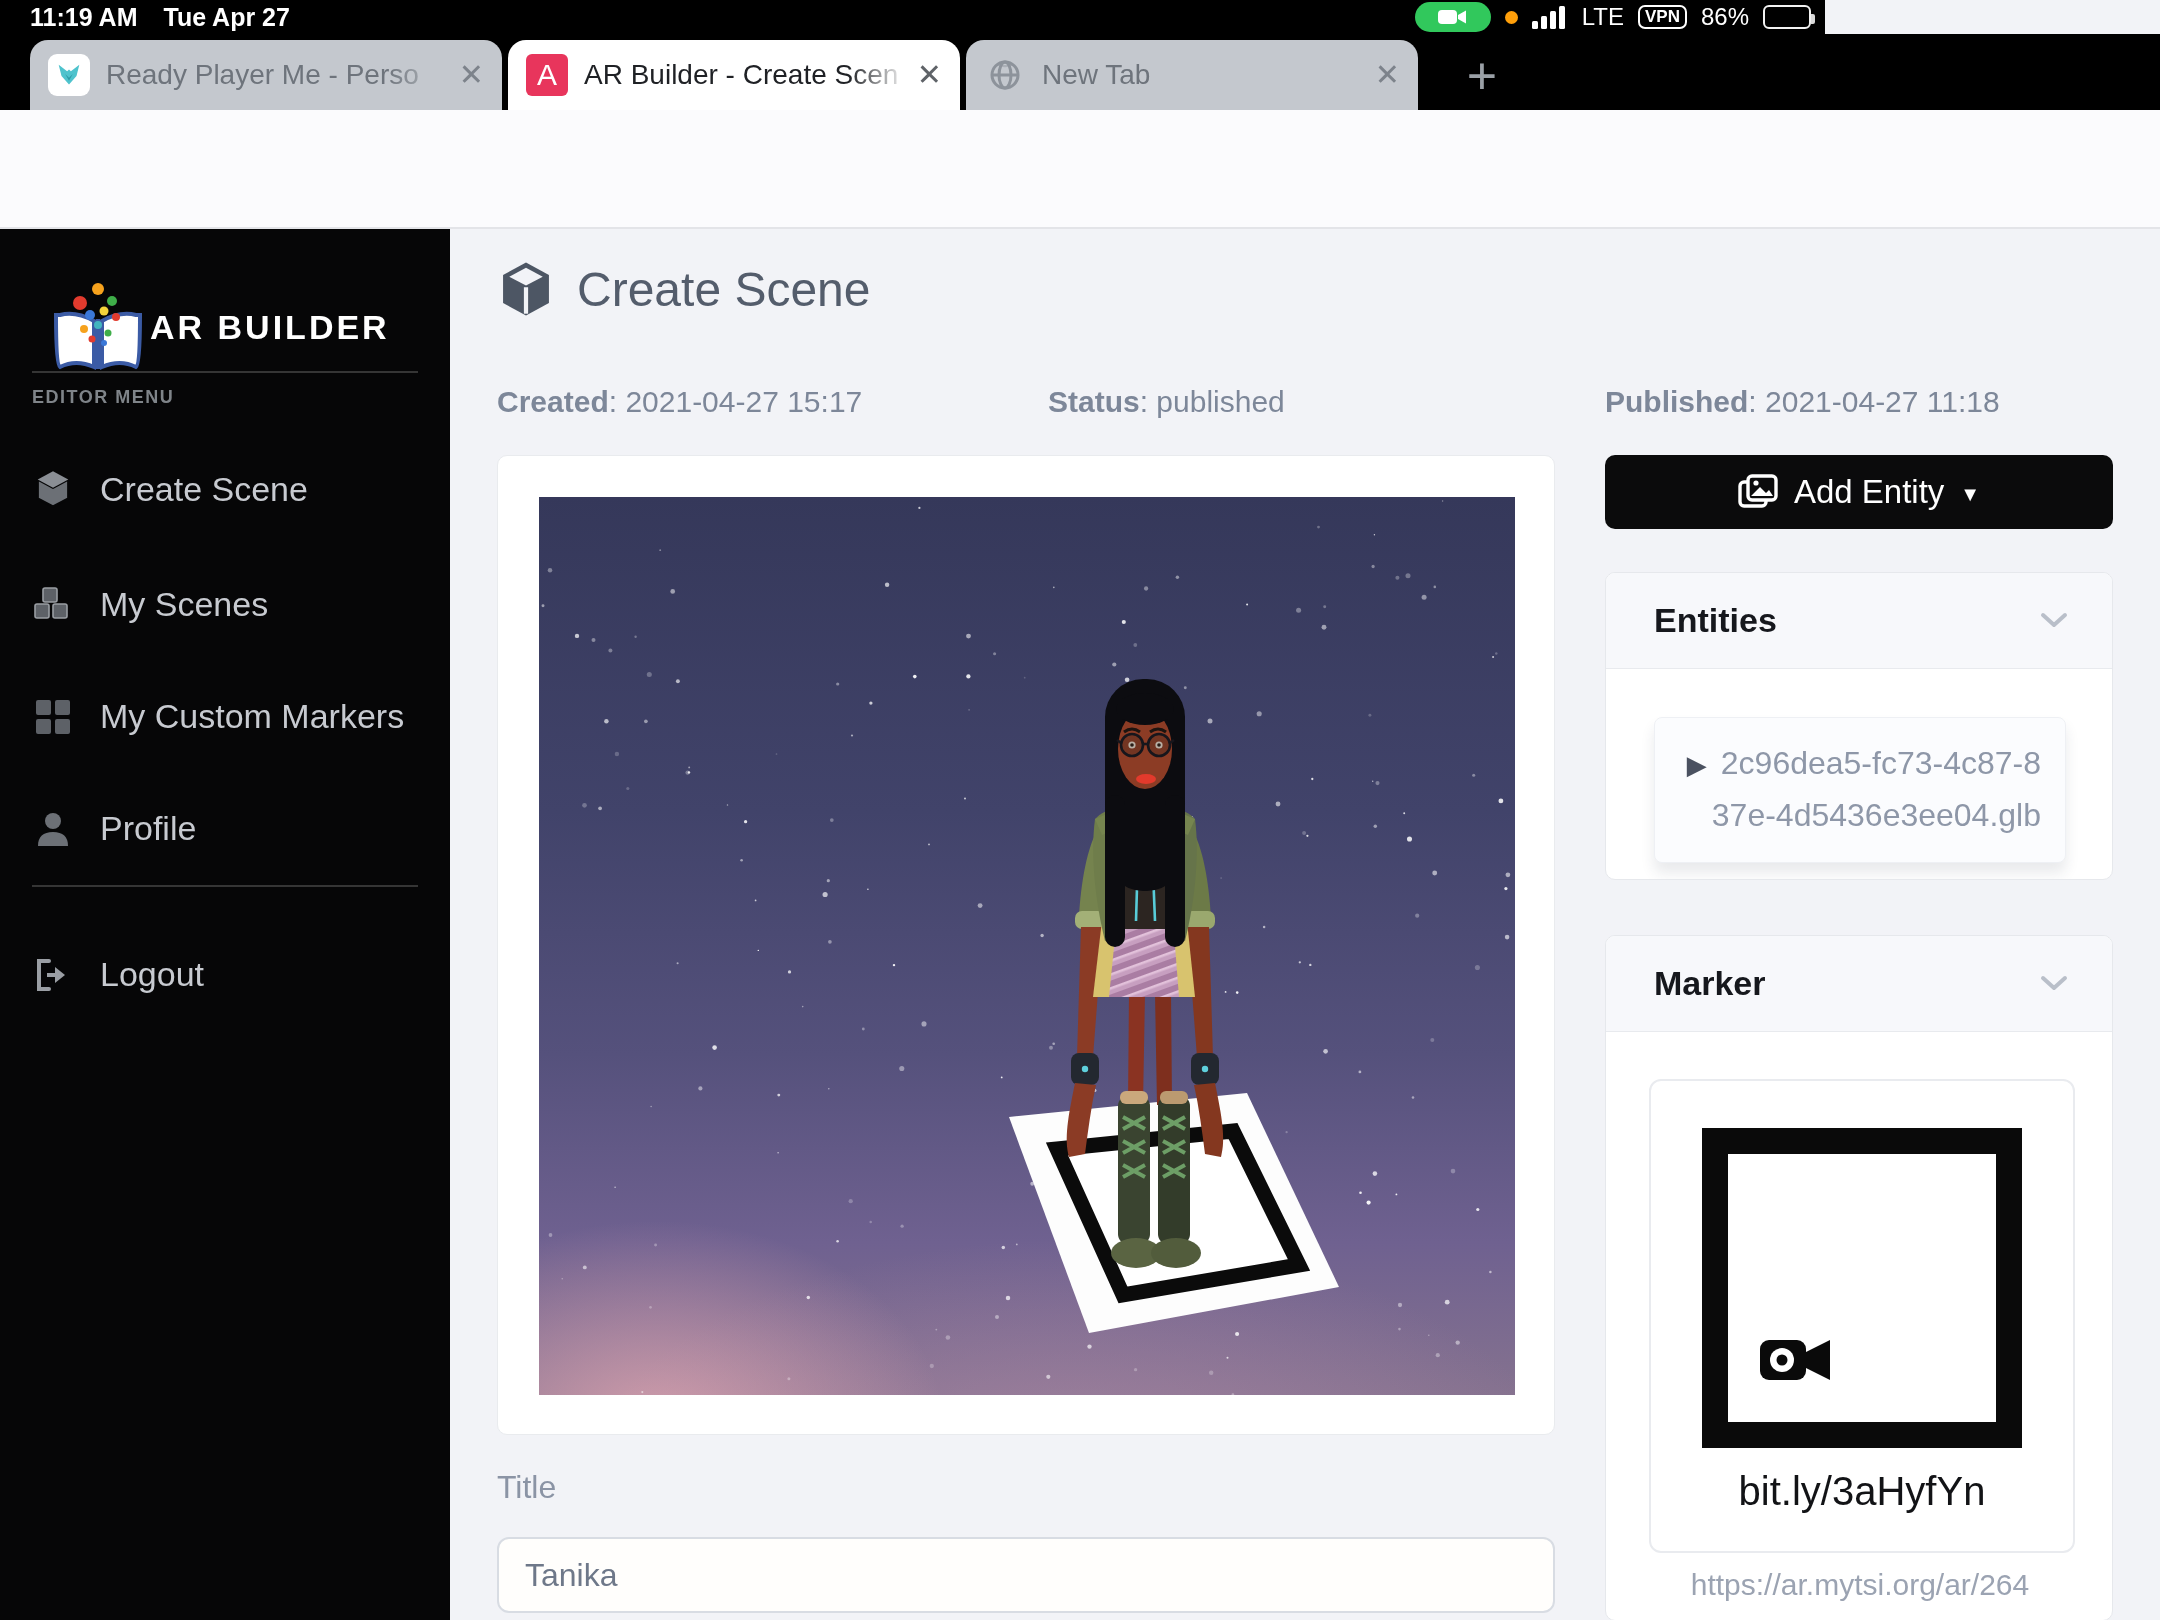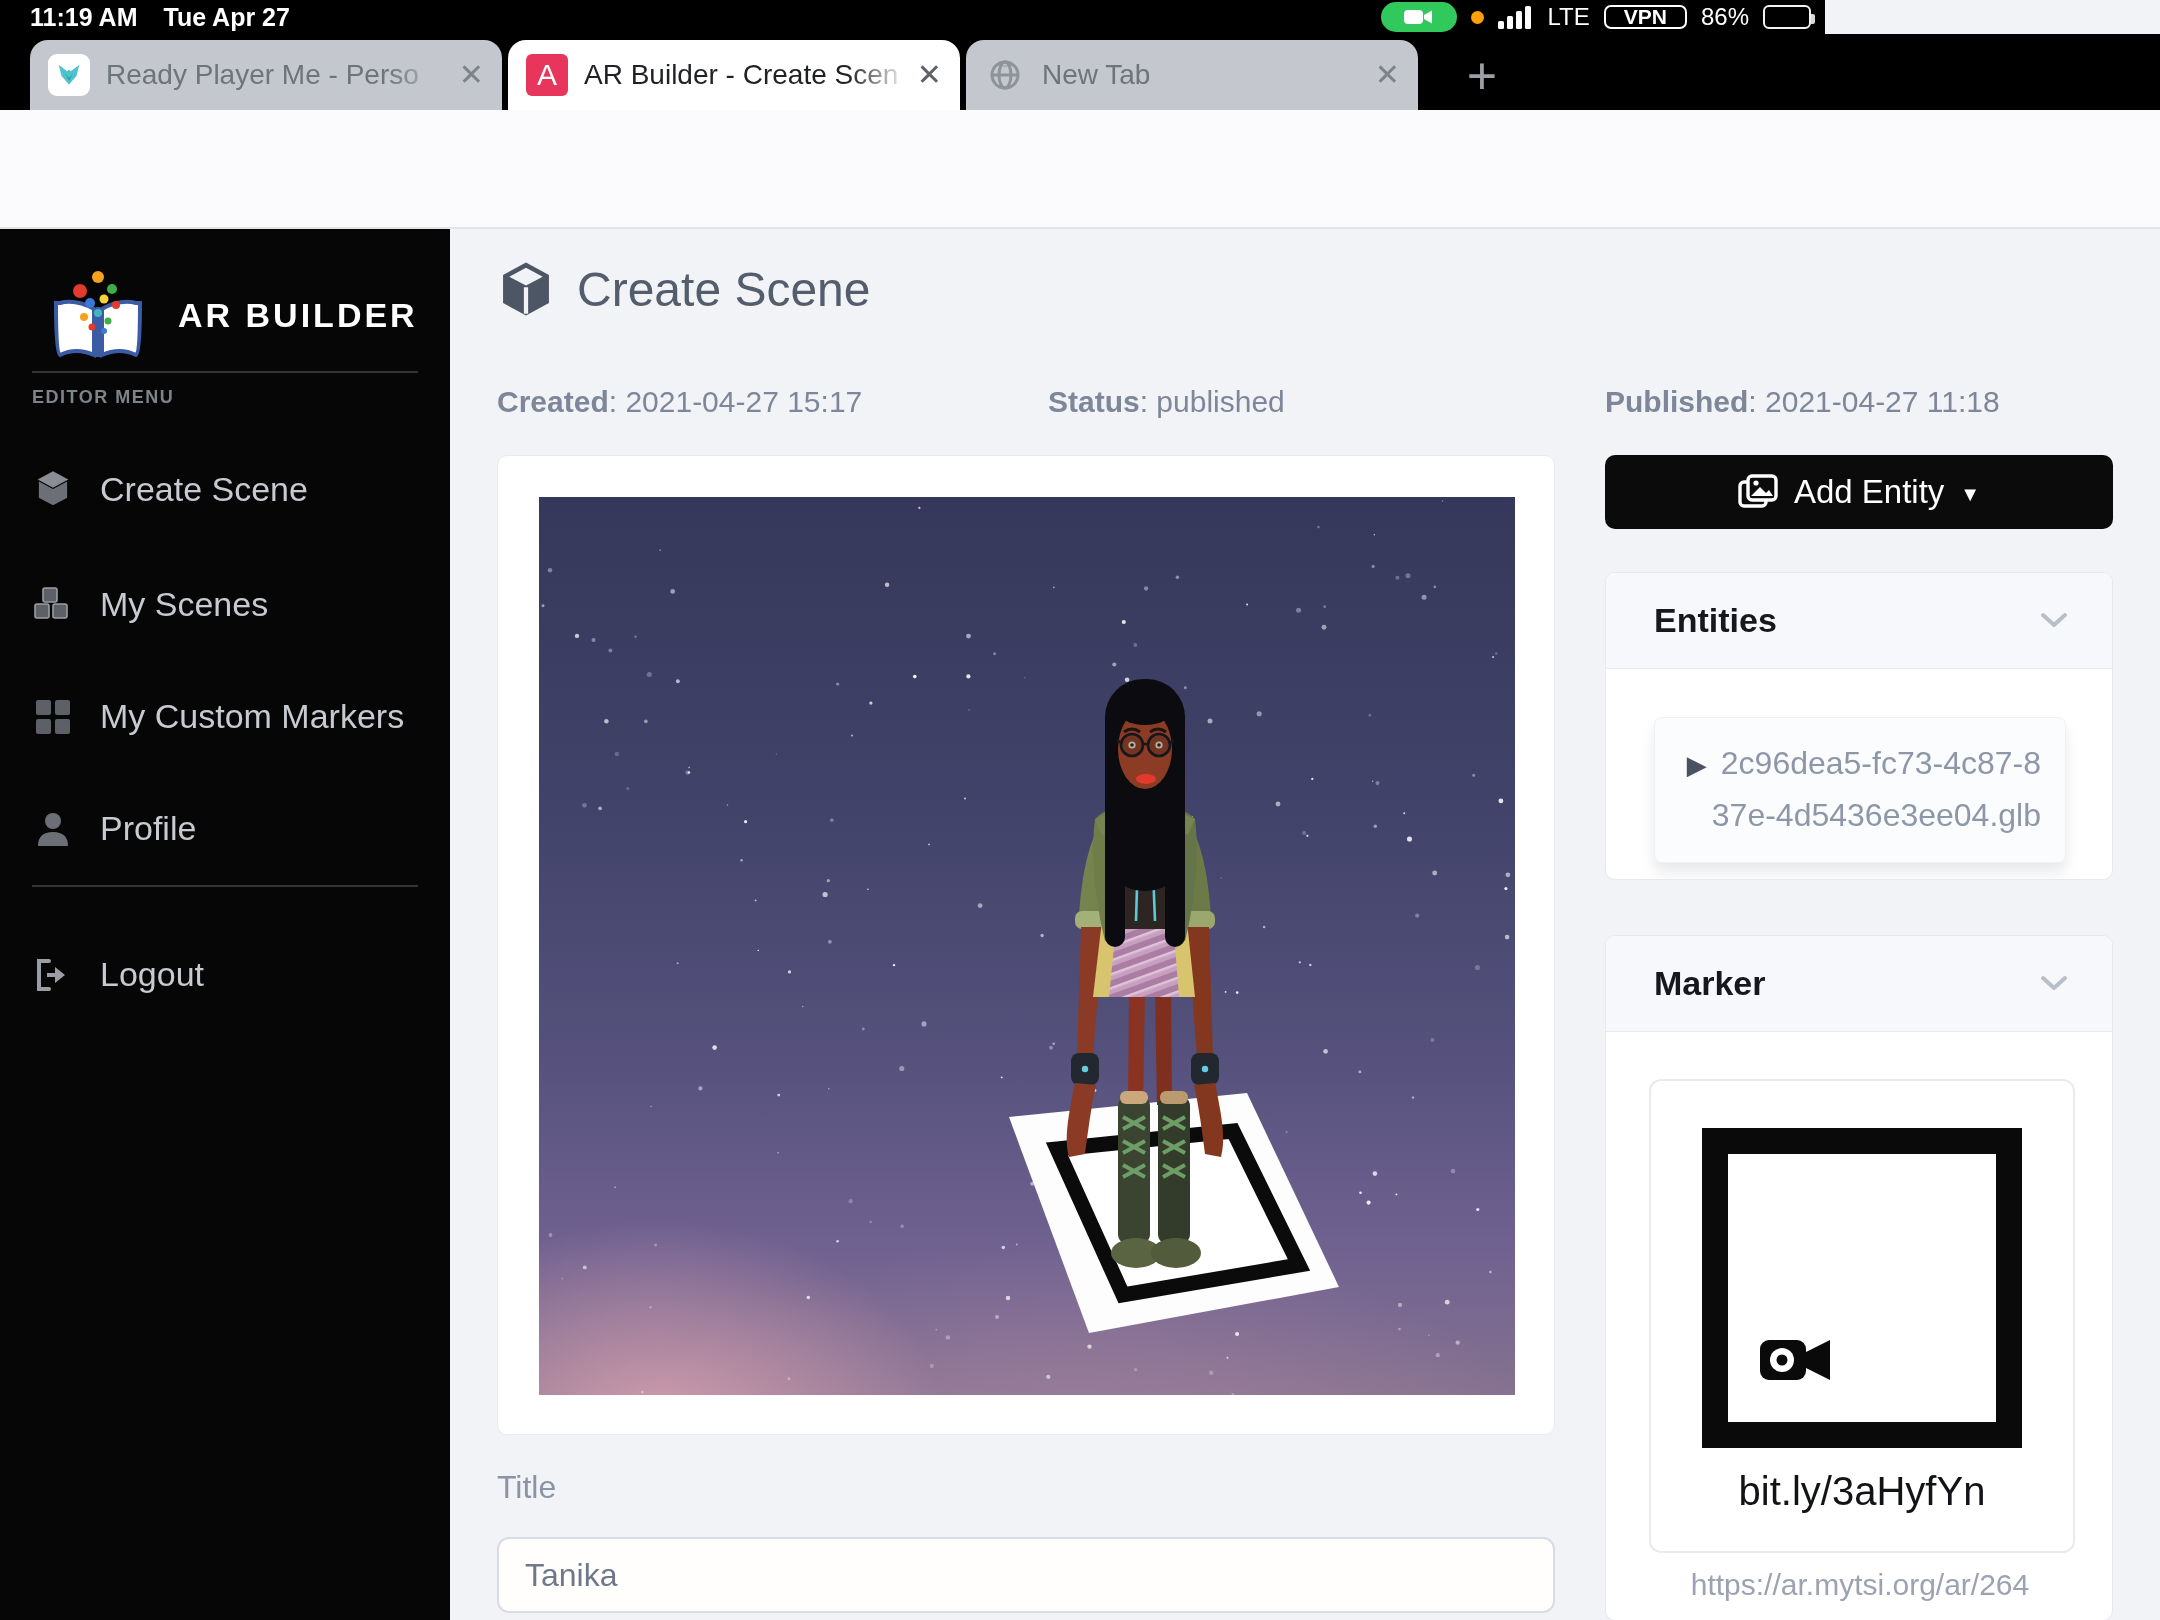--- a/index.html
+++ b/index.html
@@ -6,21 +6,21 @@
   #screen{position:relative;width:2160px;height:1620px;overflow:hidden;
           font-family:"Liberation Sans","DejaVu Sans",sans-serif;background:#f2f3f7;}
 
   
   #statusbar{position:absolute;left:0;top:0;width:1825px;height:34px;background:#000;color:#fff;
              display:flex;align-items:center;justify-content:space-between;}
   .sb-left{display:flex;gap:26px;padding-left:30px;font-size:25px;font-weight:700;}
   .sb-right{display:flex;align-items:center;gap:14px;padding-right:14px;font-size:24px;font-weight:700;}
   .vid-pill{width:76px;height:30px;border-radius:16px;background:#31c85c;display:flex;align-items:center;justify-content:center;}
   .orange-dot{width:13px;height:13px;border-radius:50%;background:#ff9f0a;}
-  .vpn-badge{border:2px solid #fff;border-radius:7px;font-size:21px;font-weight:700;padding:0 18px;line-height:20px;}
+  .vpn-badge{border:2px solid #fff;border-radius:7px;font-size:17px;font-weight:700;padding:0 5px;line-height:20px;}
   .battery{position:relative;width:48px;height:24px;border:2px solid rgba(255,255,255,.95);border-radius:6px;padding:2px;box-sizing:border-box;}
   .battery .fill{width:82%;height:100%;background:#fff;border-radius:2px;}
   .battery .nub{position:absolute;right:-6px;top:7px;width:4px;height:10px;background:rgba(255,255,255,.85);border-radius:0 2px 2px 0;}
 
   
   #tabstrip{position:absolute;left:0;top:34px;width:2160px;height:76px;background:#000;}
   .tab{position:absolute;top:6px;height:70px;border-radius:18px 18px 0 0;display:flex;align-items:center;padding:0 18px;box-sizing:border-box;}
   .tab.inactive{background:#c4c8ce;}
   .tab.active{background:#fff;}
   .tab .fav{width:42px;height:42px;flex:0 0 auto;margin-right:16px;display:flex;align-items:center;justify-content:center;}
@@ -42,21 +42,21 @@
   .nav-ico{position:absolute;top:136px;width:66px;height:66px;display:flex;align-items:center;justify-content:center;}
   #url-pill{position:absolute;left:360px;top:142px;width:1445px;height:66px;border-radius:34px;background:#e9ebef;
             display:flex;align-items:center;justify-content:center;gap:12px;font-size:30px;color:#1e2023;}
   #mic-ico{position:absolute;right:22px;top:12px;}
 
   
   #content{position:absolute;left:0;top:229px;width:2160px;height:1391px;background:#f2f3f7;}
 
   
   #sidebar{position:absolute;left:0;top:0;width:450px;height:1391px;background:#060607;color:#c7cad0;}
-  .logo-row{position:absolute;left:46px;top:40px;display:flex;align-items:center;gap:28px;justify-content:space-between;}
+  .logo-row{position:absolute;left:46px;top:52px;display:flex;align-items:center;justify-content:space-between;}
   .brand{color:#fff;font-size:34px;font-weight:700;letter-spacing:3px;}
   .sb-divider{position:absolute;left:32px;width:386px;border-top:2px solid #353535;}
   .menu-section{position:absolute;left:32px;top:158px;color:#7f8489;font-size:18px;font-weight:700;letter-spacing:1.5px;}
   .menu-item{position:absolute;left:32px;display:flex;align-items:center;gap:26px;font-size:34px;color:#c7cad0;}
   .menu-item .mi-ico{width:42px;display:flex;justify-content:center;}
 
   
   #main-col{position:absolute;left:450px;top:0;width:1155px;height:1391px;}
   .page-head{position:absolute;left:47px;top:30px;display:flex;align-items:center;gap:22px;color:#545d6c;}
   .page-head .ph-title{font-size:48px;font-weight:400;}

